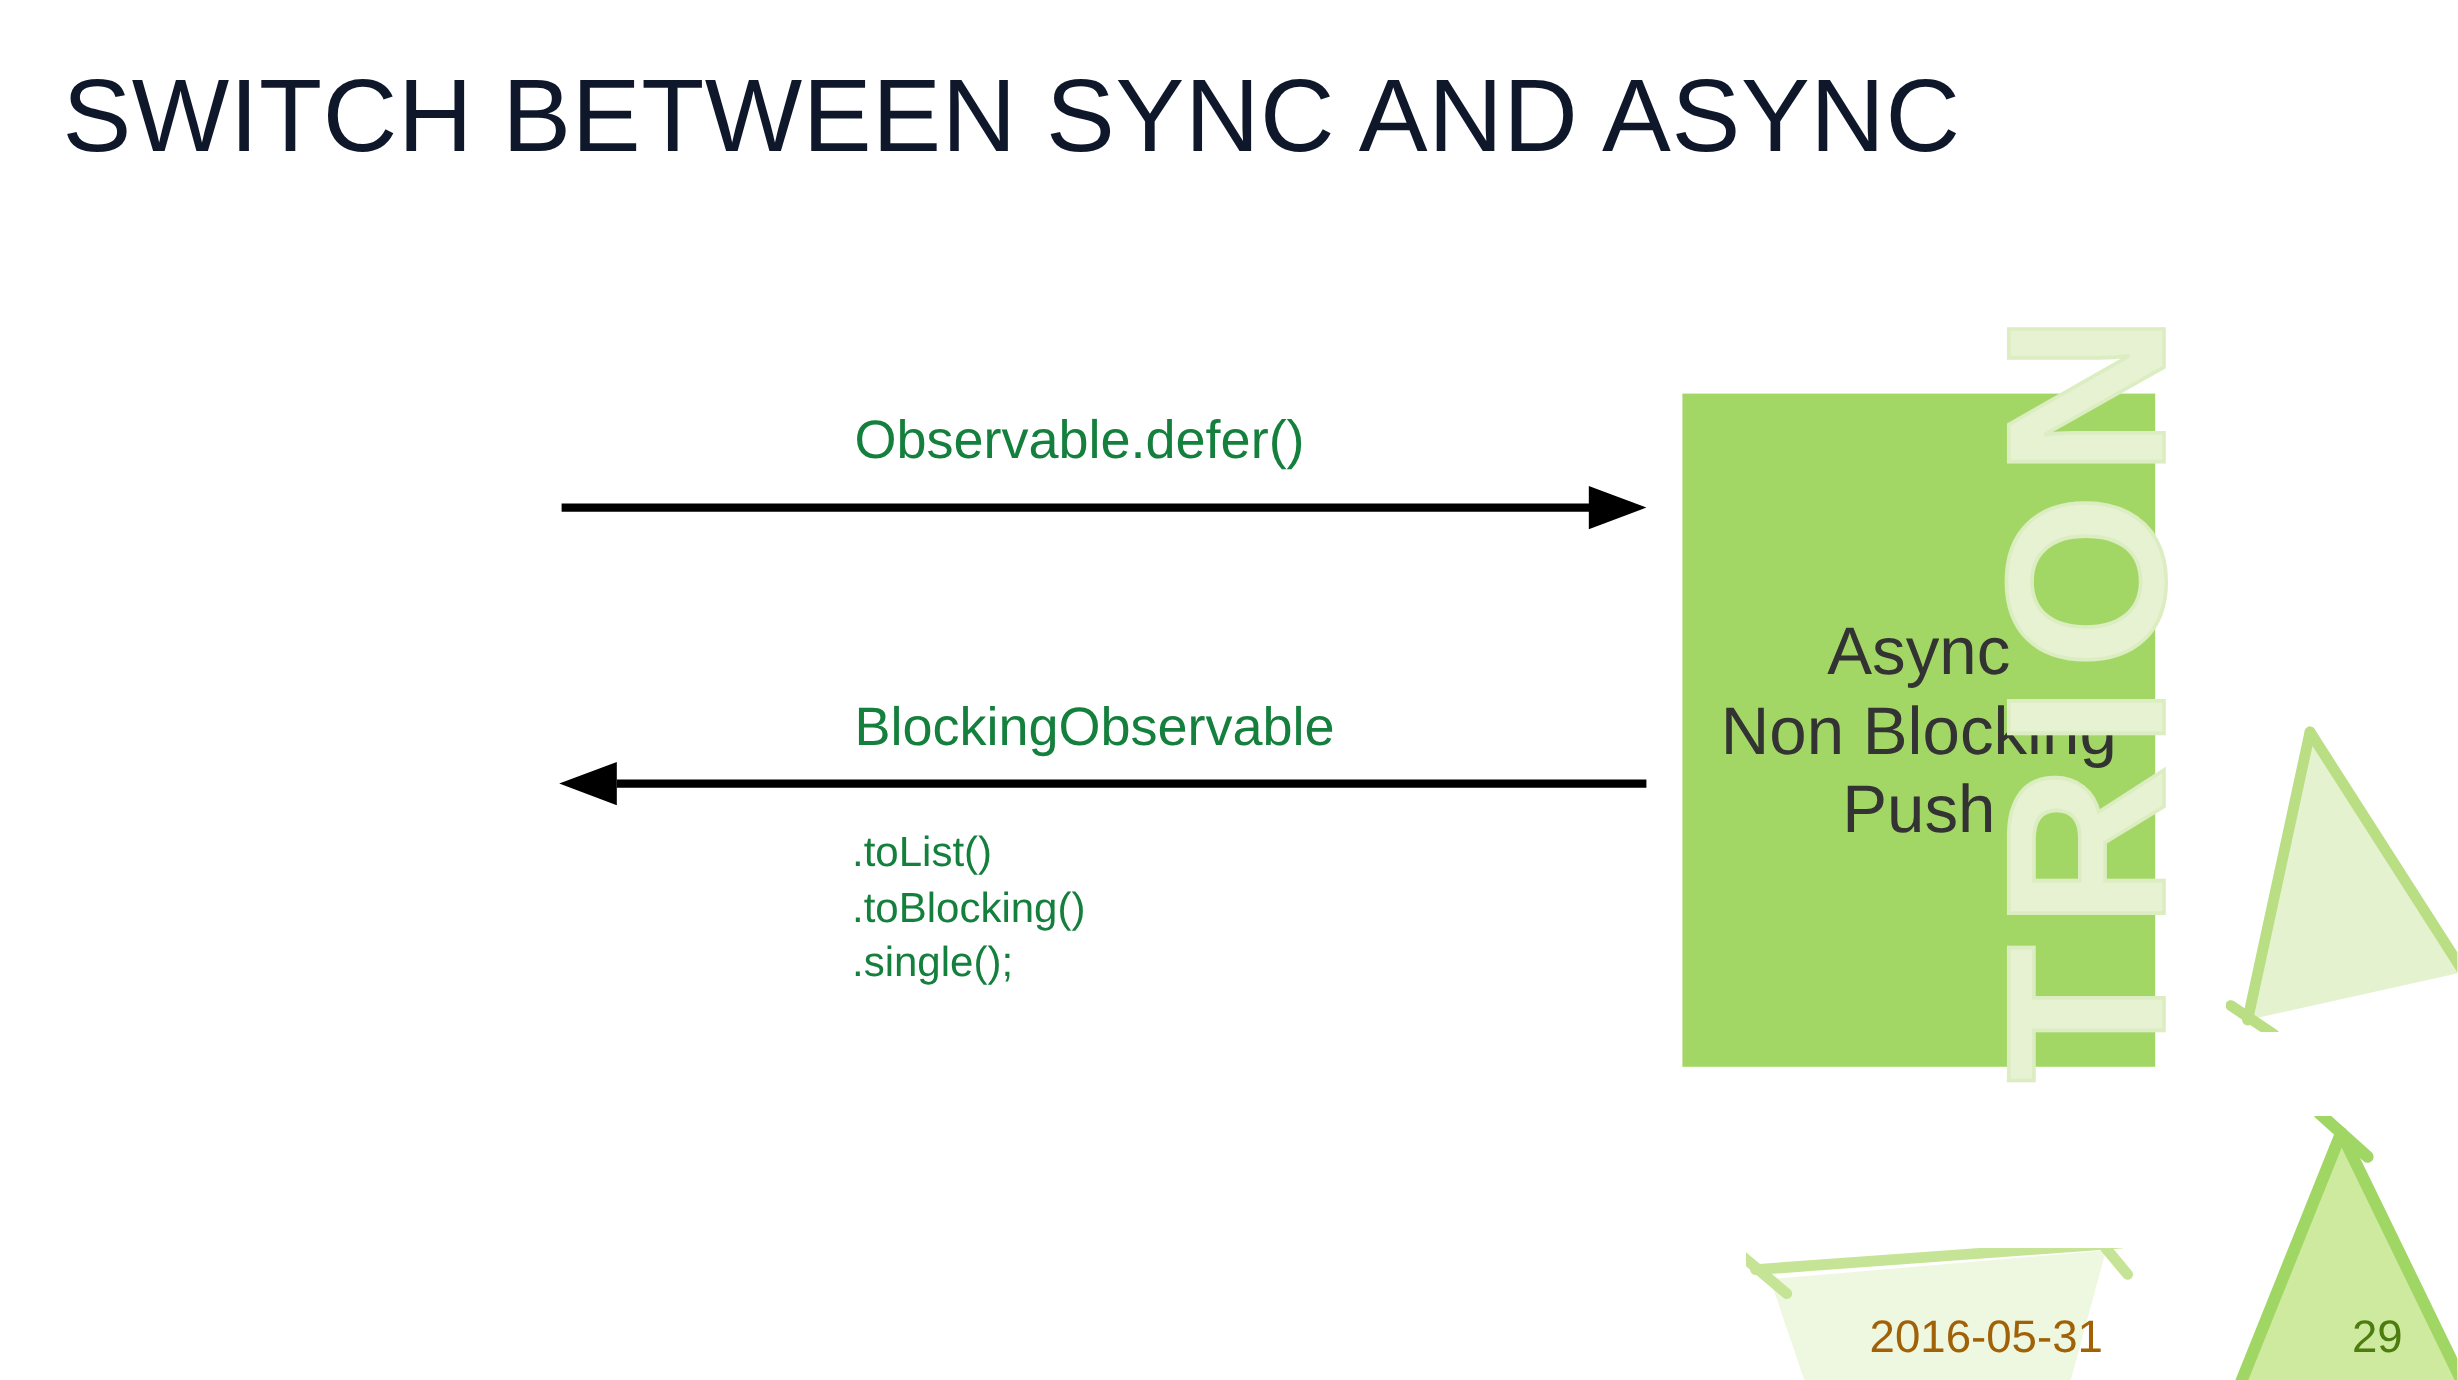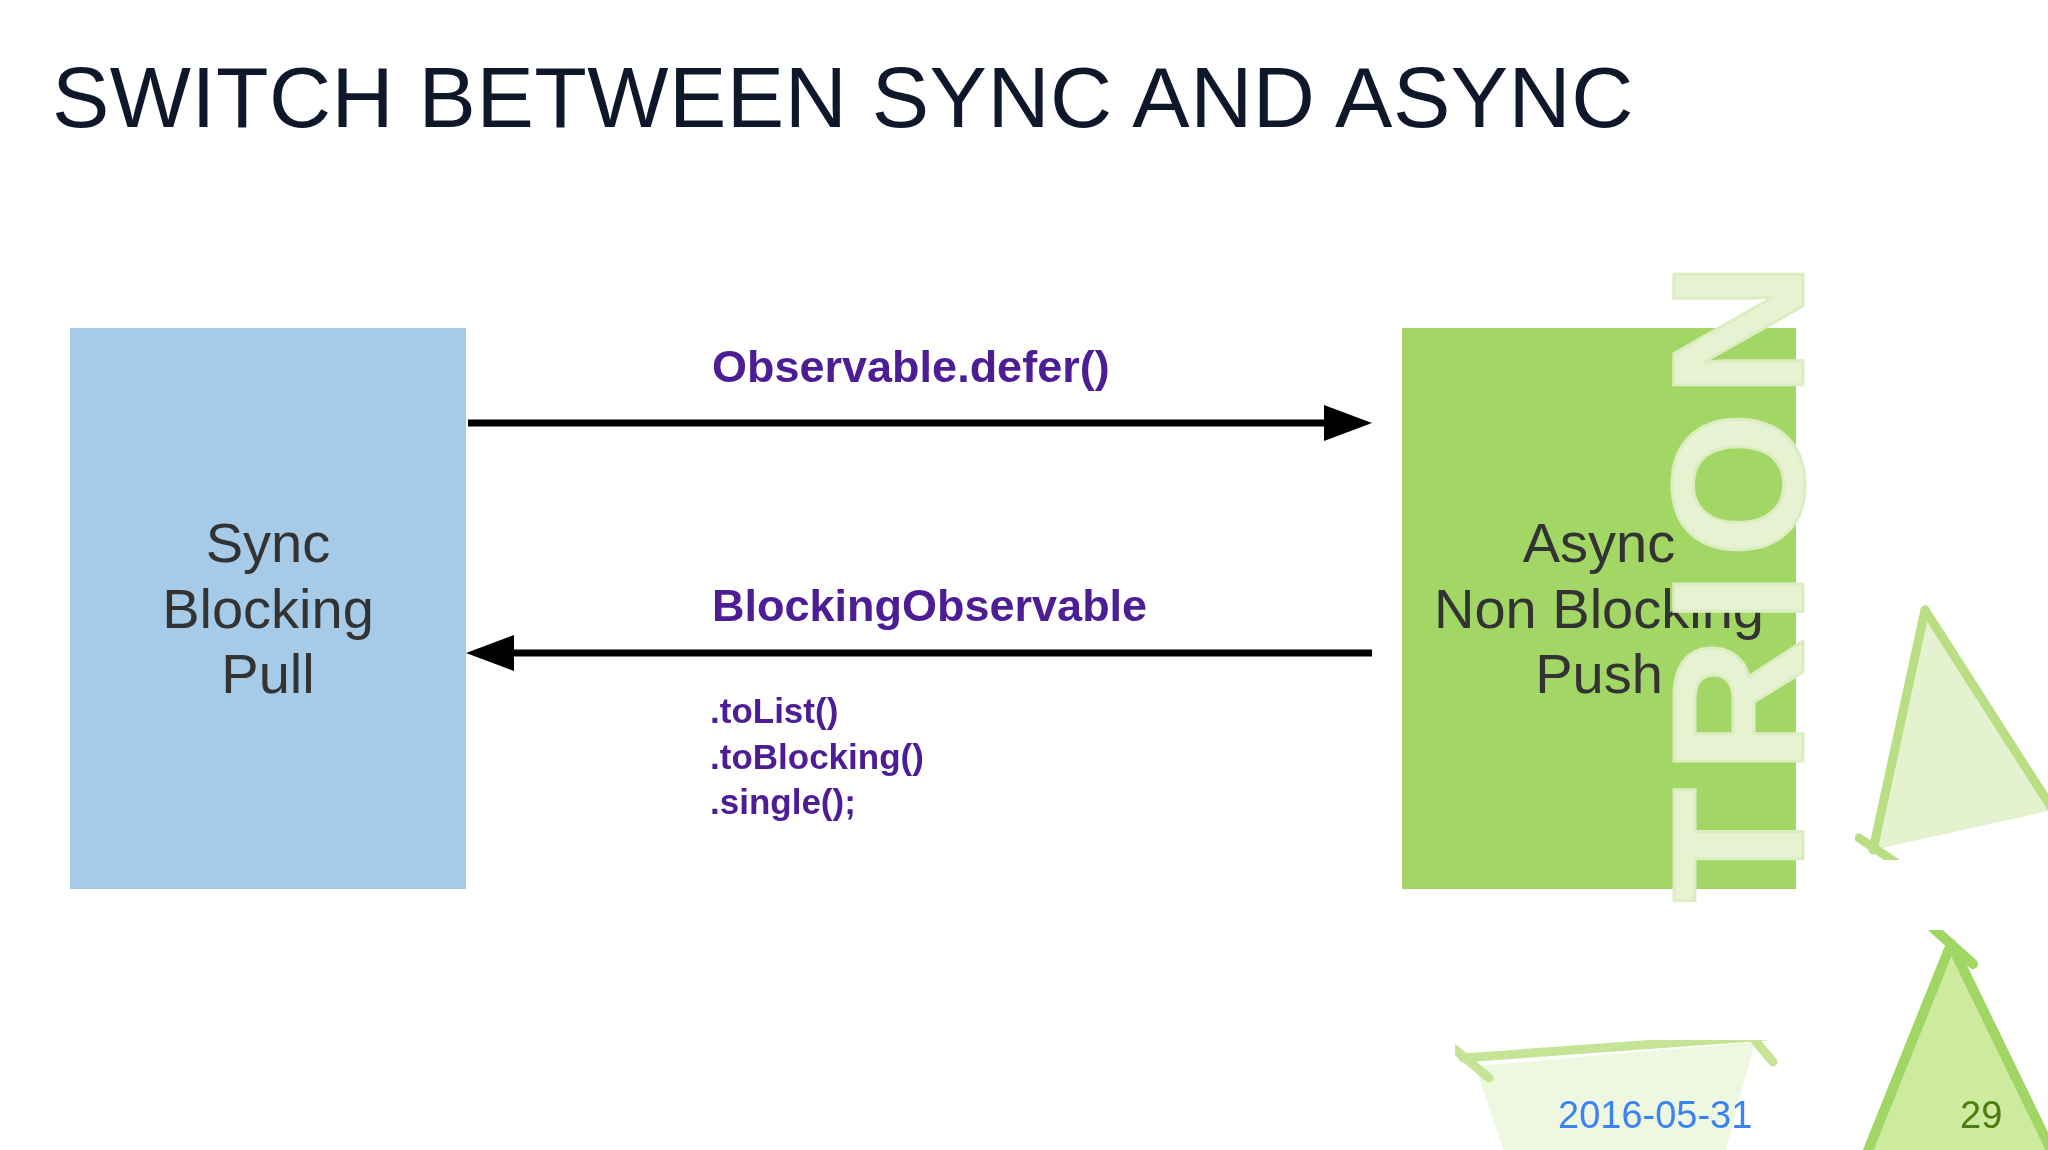--- a/index.html
+++ b/index.html
@@ -64,24 +64,24 @@
   .arrow-svg {
     position: absolute;
     overflow: visible;
   }
   #arrow-forward { left: 466px; top: 400px; width: 906px; height: 46px; }
   #arrow-back    { left: 466px; top: 630px; width: 906px; height: 46px; }
 
   
   .mid-label {
     position: absolute;
-    color: #4c1d95;
+    color: #15803d;
     font-size: 45px;
     line-height: 1.28;
-    font-weight: 700;
+    font-weight: 400;
     white-space: pre-line;
   }
   #label-defer     { left: 712px; top: 338px; }
   #label-blocking  { left: 712px; top: 577px; }
   #label-code      { left: 710px; top: 688px; font-size: 35px; line-height: 1.30; }
 
   
   #watermark {
     position: absolute;
     right: -18px;
@@ -103,42 +103,37 @@
   #deco-tri-mid   { left: 1855px; top: 600px; width: 200px; height: 260px; }
   #deco-tri-right { left: 1855px; top: 930px; width: 200px; height: 230px; }
   #deco-tri-date  { left: 1455px; top: 1040px; width: 330px; height: 120px; }
 
   
   #footer-date {
     position: absolute;
     left: 1558px;
     top: 1094px;
     font-size: 38px;
-    color: #3b82f6;
+    color: #a16207;
   }
   #footer-page {
     position: absolute;
     left: 1960px;
     top: 1094px;
     font-size: 38px;
     color: #4d7c0f;
   }
 </style>
 </head>
 <body>
 
 <div id="slide">
 
   <h1 id="slide-title">SWITCH BETWEEN SYNC AND ASYNC</h1>
 
-  <div class="box" id="box-sync">
-    <span class="box-label">Sync
-Blocking
-Pull</span>
-  </div>
 
   <div class="box" id="box-async">
     <span class="box-label">Async
 Non Blocking
 Push</span>
   </div>
 
   <svg class="arrow-svg" id="arrow-forward" viewBox="0 0 906 46">
     <line x1="2" y1="23" x2="862" y2="23" stroke="#000000" stroke-width="7"></line>
     <polygon points="858,5 906,23 858,41" fill="#000000"></polygon>

